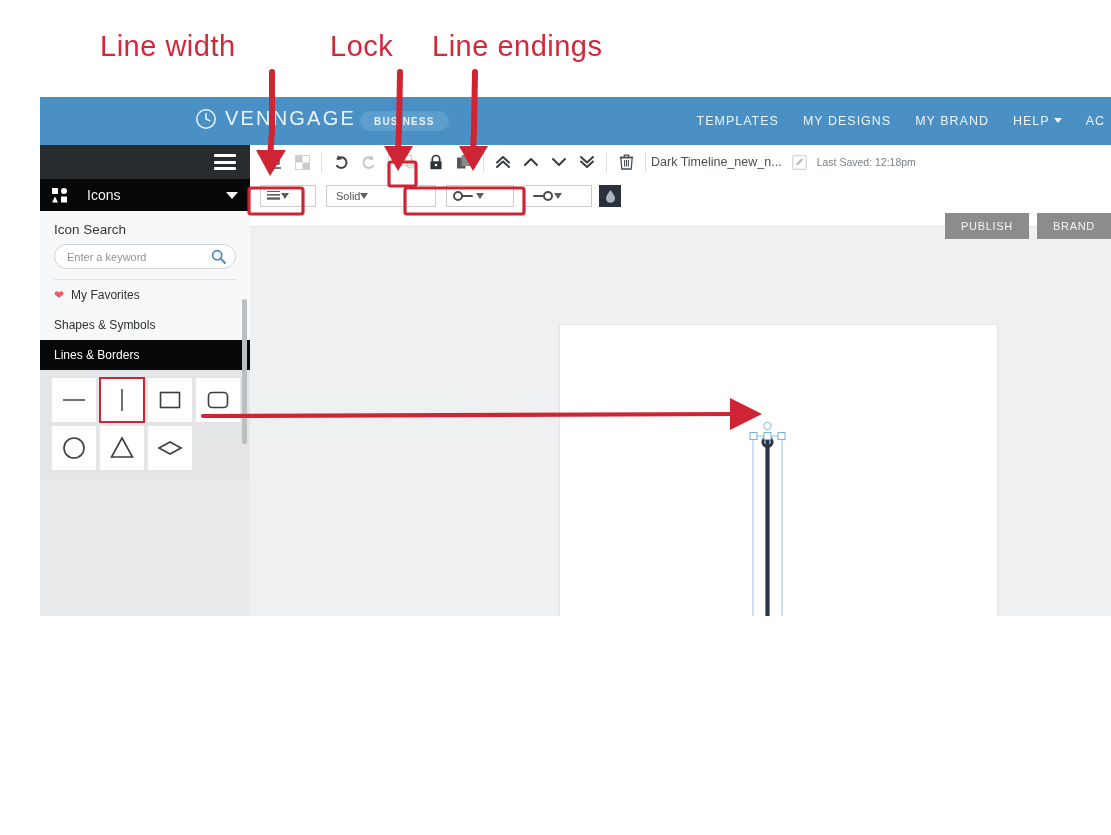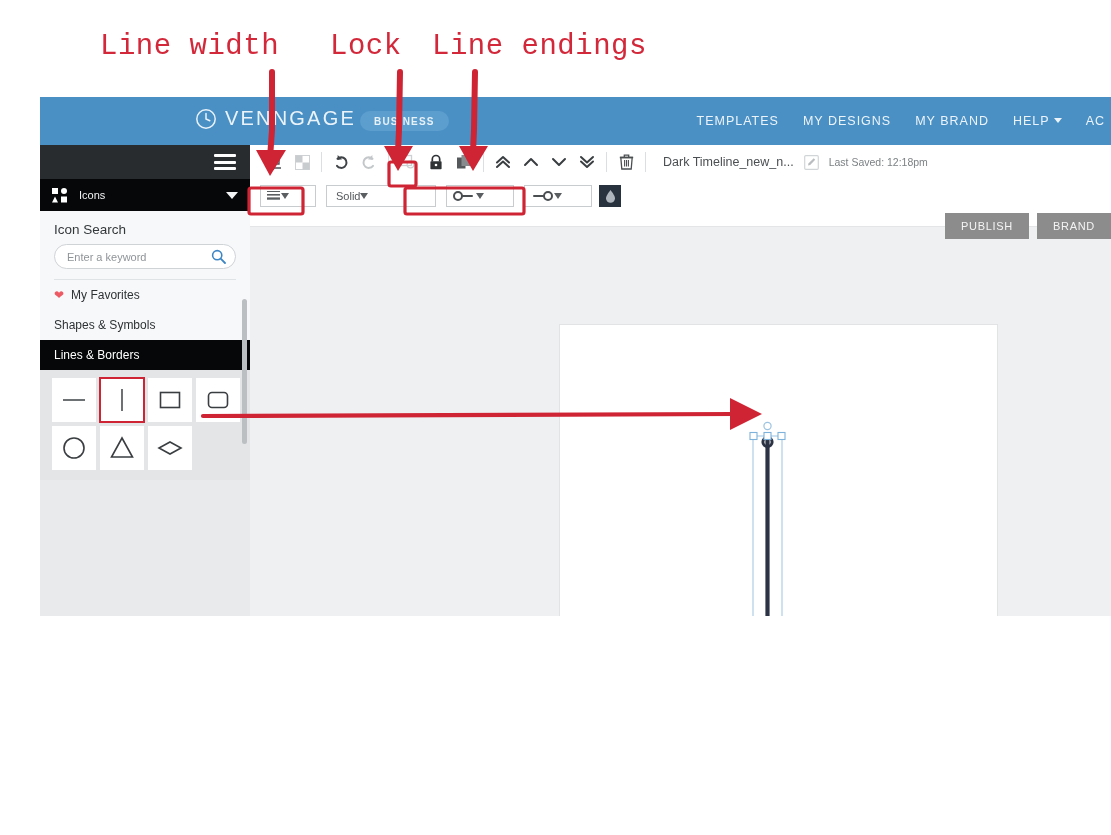--- a/index.html
+++ b/index.html
@@ -13,21 +13,21 @@
   }
 
   
   .annot-layer{
     position:absolute; left:0; top:0; width:1111px; height:835px;
     pointer-events:none; z-index:60;
   }
   .annot-text{
     position:absolute;
     color:#d3283a;
-    font-family:Liberation Mono, monospace;
+    font-family:Liberation Sans, sans-serif;
     font-size:29px;
     font-weight:400;
     letter-spacing:0.5px;
     white-space:nowrap;
   }
 
   
   .app-window{
     position:absolute;
     left:40px; top:97px;
@@ -93,21 +93,21 @@
 
   .tb-btn{
     width:26px;height:26px; margin:0 1px;
     display:flex;align-items:center;justify-content:center;
     cursor:pointer; flex:0 0 auto;
   }
   .tb-sep{ width:1px;height:20px;background:#dcdfe1;margin:0 5px;flex:0 0 auto;}
   .tb-spacer{ width:10px; flex:0 0 auto;}
 
   .doc-title{
-    font-size:12.5px; color:#4b4f52; margin-left:12px; white-space:nowrap;
+    font-size:12.5px; color:#4b4f52; white-space:nowrap;
   }
   .doc-edit-icon{ margin-left:10px; width:15px;height:15px; cursor:pointer;}
   .doc-saved{
     font-size:10.5px; color:#7c8184; margin-left:10px; white-space:nowrap;
   }
 
   
   .ctl{
     height:22px; border:1px solid #c9ccce; background:#fff;
     display:flex; align-items:center; 
@@ -140,21 +140,21 @@
 
   
   .sidebar{
     position:absolute; left:0; top:82px; width:210px; height:621px;
     background:#e9eaec;
   }
   .side-head{
     height:32px; background:#050708; color:#f2f3f4;
     display:flex; align-items:center; padding:0 12px; cursor:pointer;
   }
-  .side-head-label{ font-size:11px; margin-left:12px; flex:1; }
+  .side-head-label{ font-size:14px; margin-left:20px; flex:1; }
   .side-caret{
     width:0;height:0;border-left:6px solid transparent;
     border-right:6px solid transparent;border-top:7px solid #f2f3f4;
   }
   .side-body{ position:relative; height:531px; background:#e9eaec; overflow:hidden;}
   .panel-white{ background:#f7f8f9; padding:8px 0 0 0; }
   .panel-title{ font-size:13.5px; color:#34383b; padding:3px 14px 7px;}
   .search-wrap{ padding:0 14px 10px; }
   .search-box{
     height:25px; border:1px solid #cfd3d6; border-radius:13px; background:#fff;

